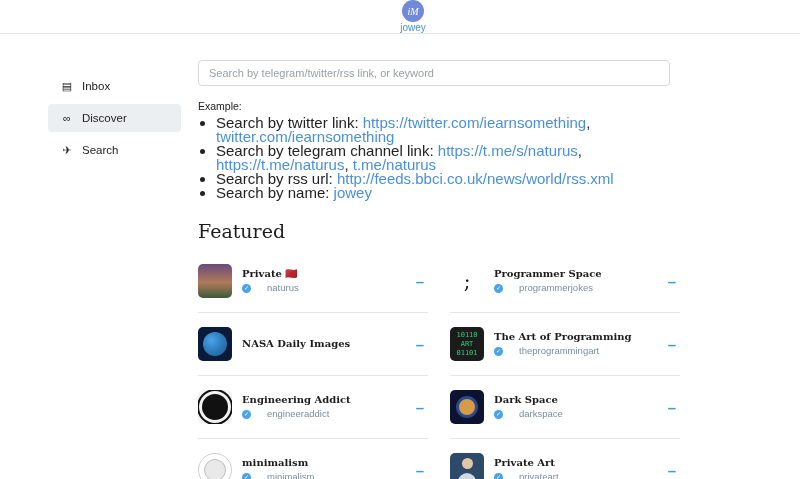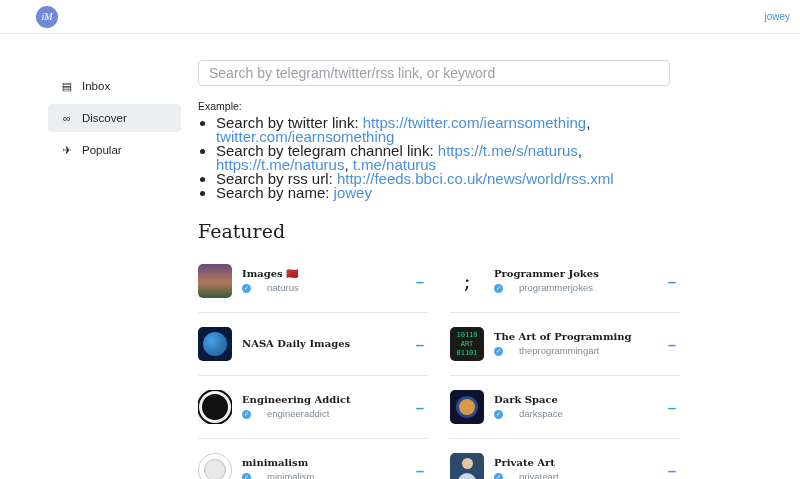--- a/index.html
+++ b/index.html
@@ -13,20 +13,21 @@
   }
   
   .topbar {
     height: 34px;
     border-bottom: 1px solid #e8e8e8;
     display: flex;
     align-items: center;
     justify-content: space-between;
     padding: 0 10px 0 36px;
     background: #fff;
+    flex-direction: column;
   }
   .logo {
     width: 22px; height: 22px;
     border-radius: 50%;
     background: #7289da;
     color: #fff;
     font-size: 10px;
     font-style: italic;
     display: flex;
     align-items: center;
@@ -74,21 +75,21 @@
     padding: 26px 120px 0 8px;
     overflow: hidden;
   }
   
   .search-box {
     width: 472px;
     height: 26px;
     border: 1px solid #d6d9dc;
     border-radius: 4px;
     padding: 0 10px;
-    font-size: 14px;
+    font-size: 11px;
     color: #9aa0a6;
     display: flex;
     align-items: center;
     background: #fff;
     font-family: "Liberation Sans", sans-serif;
   }
   .search-box::placeholder { color: #9aa0a6; }
   
   .example-title {
     font-size: 10.5px;
@@ -252,21 +253,21 @@
     <div class="nav-item">
       <span class="nav-ico">▤</span>
       <span>Inbox</span>
     </div>
     <div class="nav-item active">
       <span class="nav-ico">∞</span>
       <span>Discover</span>
     </div>
     <div class="nav-item">
       <span class="nav-ico">✈</span>
-      <span>Popular</span>
+      <span>Search</span>
     </div>
   </div>
 
   <div class="content">
 
     <input class="search-box" type="text" placeholder="Search by telegram/twitter/rss link, or keyword" style="">
 
     <div class="example-title">Example:</div>
     <ul class="example-list">
       <li>
@@ -283,33 +284,33 @@
       </li>
     </ul>
 
     <div class="featured-title">Featured</div>
 
     <div class="grid">
 
       <div class="card">
         <div class="avatar a-nature"></div>
         <div class="card-body">
-          <div class="card-title">Images 🇲🇦</div>
+          <div class="card-title">Private 🇲🇦</div>
           <div class="card-handle">
             <span class="verified">✓</span>
             <span>naturus</span>
           </div>
         </div>
         <div class="minus-btn">–</div>
       </div>
 
       <div class="card">
         <div class="avatar a-jokes">;</div>
         <div class="card-body">
-          <div class="card-title">Programmer Jokes</div>
+          <div class="card-title">Programmer Space</div>
           <div class="card-handle">
             <span class="verified">✓</span>
             <span>programmerjokes</span>
           </div>
         </div>
         <div class="minus-btn">–</div>
       </div>
 
       <div class="card">
         <div class="avatar a-nasa"></div>

